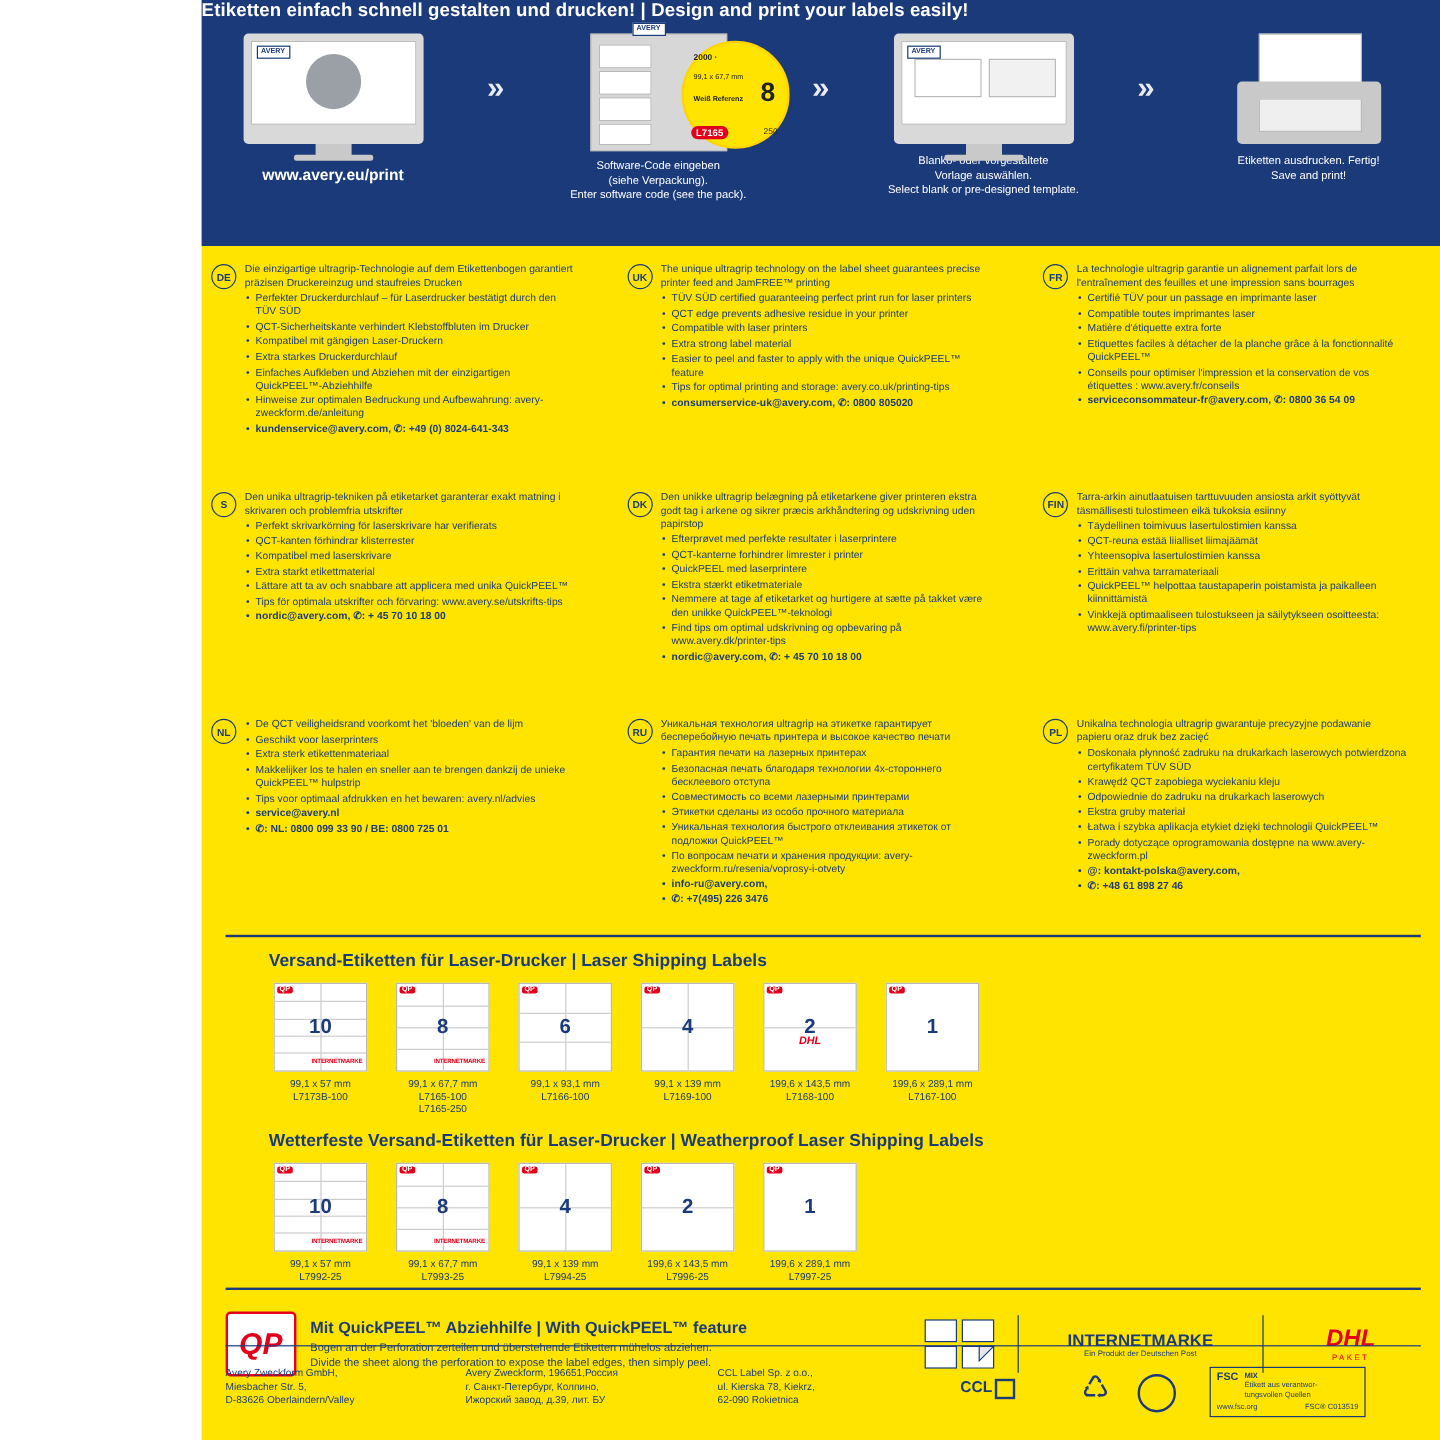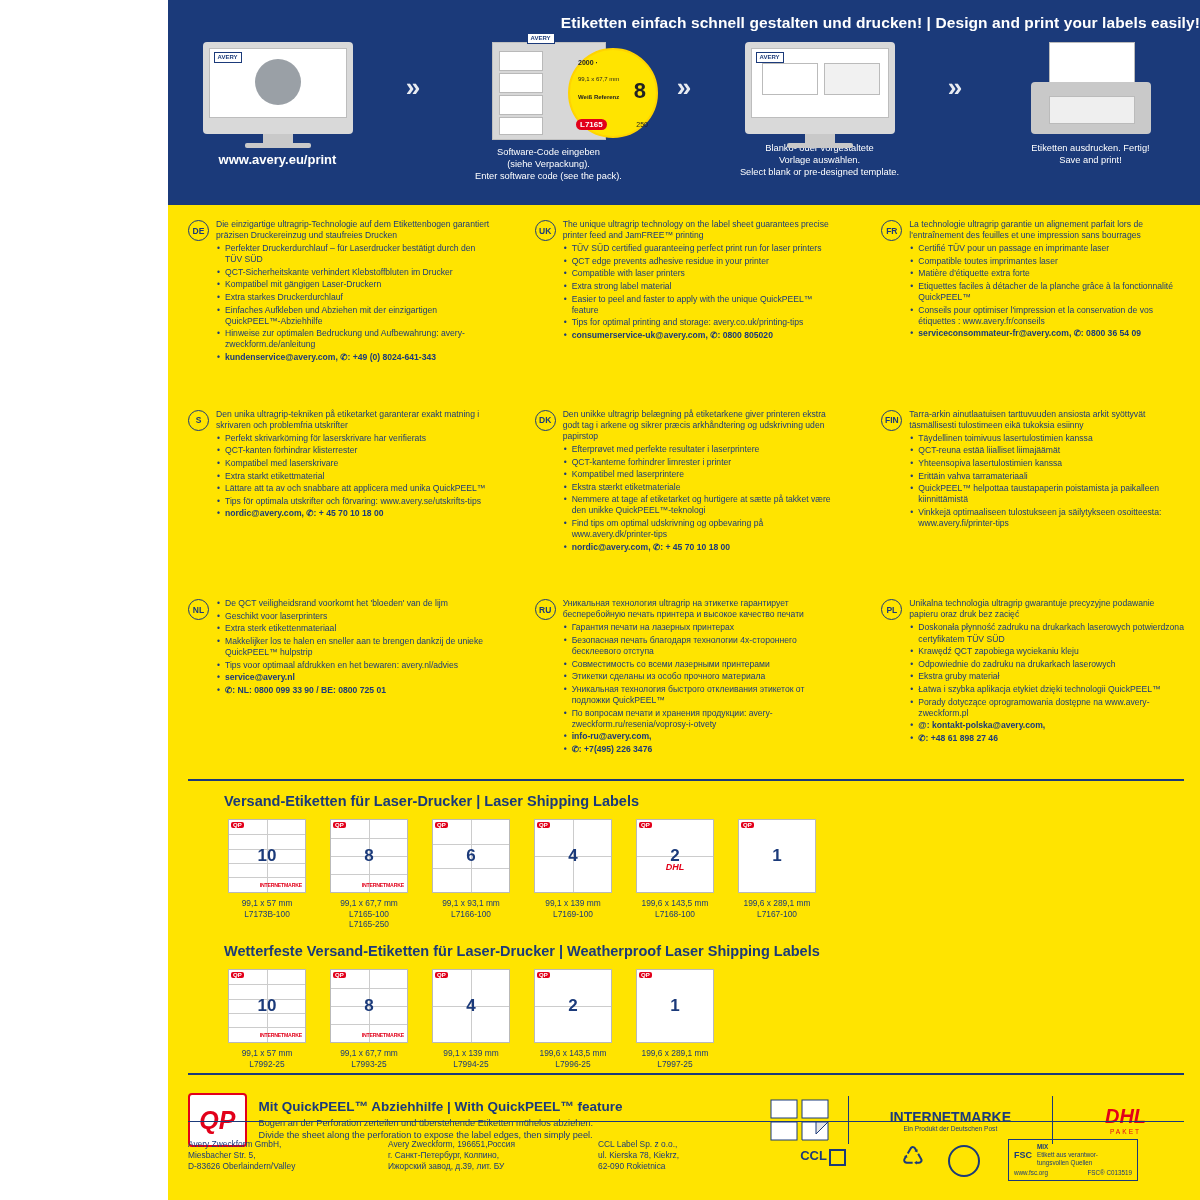--- a/index.html
+++ b/index.html
@@ -1,21 +1,21 @@
 <!DOCTYPE html>
 <html><head>
 <meta charset="utf-8">
 <style>
   html,body{margin:0;padding:0;}
   body{width:1200px;height:1200px;background:#ffffff;font-family:"Liberation Sans",sans-serif;}
   .page{position:relative;width:1200px;height:1200px;overflow:hidden;}
 
   
   .banner{position:absolute;left:168px;top:0;width:1032px;height:205px;background:#1b3a7a;color:#fff;}
-  .banner-title{text-align:right;font-size:15.5px;font-weight:bold;padding-top:14px;letter-spacing:.1px;}
+  .banner-title{text-align:left;font-size:15.5px;font-weight:bold;letter-spacing:.1px;}
   .steps{display:flex;align-items:flex-start;justify-content:space-between;padding:10px 22px 0 22px;}
   .step{width:175px;text-align:center;}
   .arrow{color:#ffffff;font-size:26px;font-weight:bold;line-height:90px;opacity:.9;}
   .step-cap{font-size:9.3px;line-height:12px;margin-top:8px;}
   .monitor{width:150px;height:92px;margin:0 auto;background:#d9d9d9;border-radius:4px;position:relative;}
   .monitor .screen{position:absolute;left:6px;top:6px;right:6px;bottom:16px;background:#fff;border:1px solid #bdbdbd;}
   .monitor .stand{position:absolute;left:60px;bottom:-10px;width:30px;height:10px;background:#c9c9c9;}
   .monitor .base{position:absolute;left:42px;bottom:-14px;width:66px;height:5px;background:#c9c9c9;border-radius:2px;}
   .globe{position:absolute;left:50%;top:48%;transform:translate(-50%,-50%);width:46px;height:46px;border-radius:50%;background:#9aa0a6;}
   .www{position:absolute;left:50%;top:16px;transform:translateX(-50%);font-size:9px;color:#555;font-weight:bold;}
@@ -32,21 +32,21 @@
   .printer{width:120px;height:92px;margin:0 auto;position:relative;}
   .printer .body{position:absolute;left:0;bottom:0;width:120px;height:52px;background:#c9c9c9;border-radius:4px;}
   .printer .paper{position:absolute;left:18px;top:0;width:84px;height:48px;background:#fff;border:1px solid #bbb;}
   .printer .out{position:absolute;left:18px;bottom:10px;width:84px;height:26px;background:#efefef;border:1px solid #bbb;}
   .avlogo{position:absolute;font-size:6px;font-weight:bold;color:#1b3a7a;background:#fff;border:1px solid #1b3a7a;padding:1px 3px;line-height:7px;}
 
   
   .yellow{position:absolute;left:168px;top:205px;width:1032px;height:995px;background:#ffe400;}
 
   
-  .langgrid{position:absolute;left:20px;top:14px;width:996px;display:grid;grid-template-columns:1fr 1fr 1fr;column-gap:18px;row-gap:12px;gap:44px;}
+  .langgrid{position:absolute;left:8px;top:14px;width:996px;display:grid;grid-template-columns:1fr 1fr 1fr;column-gap:18px;row-gap:12px;gap:44px;}
   .langblock{display:flex;}
   .flagcircle{flex:0 0 auto;width:19px;height:19px;border-radius:50%;border:1.4px solid #1b3a7a;color:#1b3a7a;font-size:8.5px;font-weight:bold;display:flex;align-items:center;justify-content:center;margin-right:7px;margin-top:1px;}
   .langtext{color:#1b3a7a;font-size:8.6px;line-height:11.1px;}
   .langtext .lead{margin:0 0 2px 0;}
   .langtext ul{margin:0;padding-left:9px;list-style:none;}
   .langtext li{position:relative;margin-bottom:1.5px;}
   .langtext li:before{content:"•";position:absolute;left:-8px;top:0;}
   .b{font-weight:bold;}
 
   .divider{position:absolute;left:20px;width:996px;height:1.5px;background:#1b3a7a;}
@@ -227,21 +227,21 @@
         </div>
       </div>
 
       <div class="langblock">
         <div class="flagcircle">DK</div>
         <div class="langtext">
           <p class="lead">Den unikke ultragrip belægning på etiketarkene giver printeren ekstra godt tag i arkene og sikrer præcis arkhåndtering og udskrivning uden papirstop</p>
           <ul>
             <li>Efterprøvet med perfekte resultater i laserprintere</li>
             <li>QCT-kanterne forhindrer limrester i printer</li>
-            <li>Kompatibel med laserprintere</li>
+            <li>QuickPEEL med laserprintere</li>
             <li>Ekstra stærkt etiketmateriale</li>
             <li>Nemmere at tage af etiketarket og hurtigere at sætte på takket være den unikke QuickPEEL™-teknologi</li>
             <li>Find tips om optimal udskrivning og opbevaring på www.avery.dk/printer-tips</li>
             <li class="b">nordic@avery.com, ✆: + 45 70 10 18 00</li>
           </ul>
         </div>
       </div>
 
       <div class="langblock">
         <div class="flagcircle">FIN</div>
@@ -501,21 +501,21 @@
         <span class="ccl">CCL</span><span class="cclsq"></span>
       </div>
       <div class="fsCol" style="width:70px;text-align:center;padding-top:4px;">
         <div class="recycle">♺</div>
       </div>
       <div class="fsCol" style="width:60px;padding-top:6px;">
         <div class="gpoint"></div>
       </div>
       <div class="fsCol" style="width:150px;">
         <div class="fsc">
-          <div style="display:flex;align-items:center;">
+          <div style="display:flex;align-items:flex-start;">
             <div style="font-weight:bold;font-size:9px;margin-right:5px;">FSC</div>
             <div>
               <div style="font-weight:bold;">MIX</div>
               <div>Etikett aus verantwor-</div>
               <div>tungsvollen Quellen</div>
             </div>
           </div>
           <div style="display:flex;justify-content:space-between;margin-top:2px;">
             <span>www.fsc.org</span>
             <span>FSC® C013519</span>

